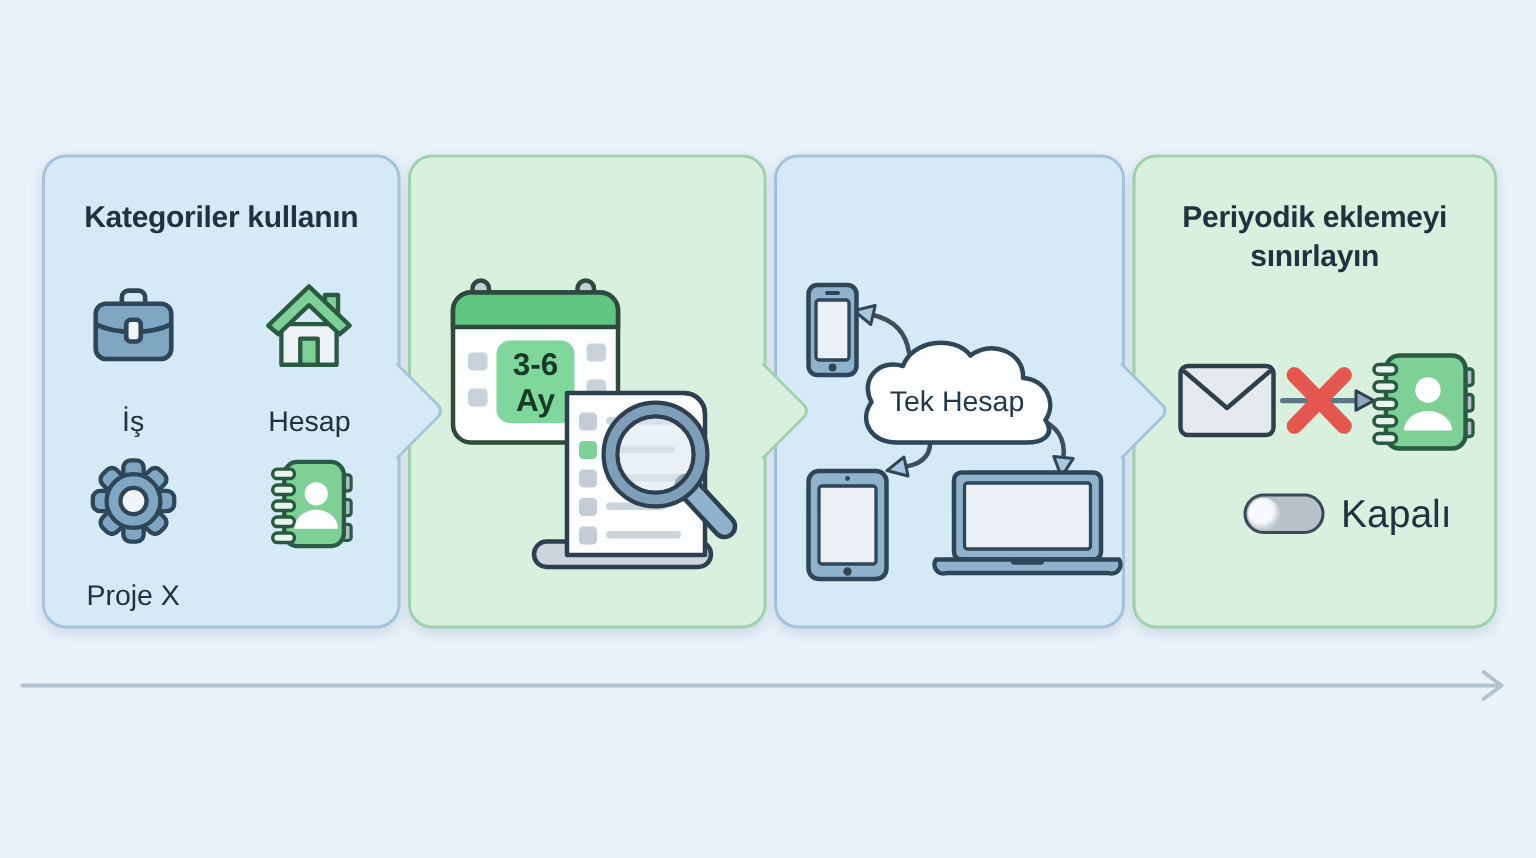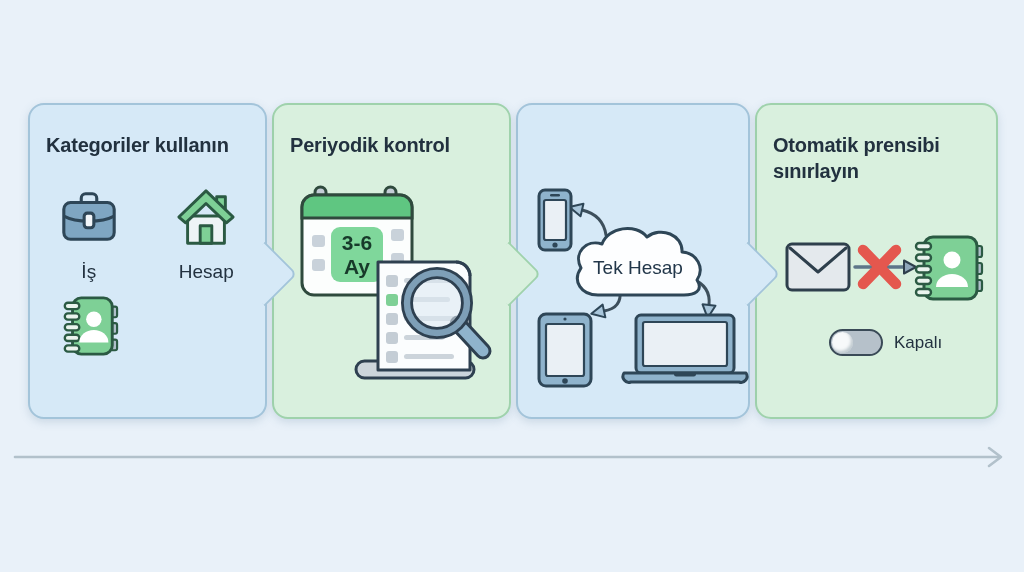--- a/index.html
+++ b/index.html
@@ -27,42 +27,42 @@
   .p4{left:755px;width:243px;z-index:10;}
   .chev{
     position:absolute;top:146px;right:-23px;width:46px;height:46px;
     transform:rotate(45deg);z-index:5;
     border-top:2.5px solid;border-right:2.5px solid;
     border-top-right-radius:7px;
   }
   .blue .chev{background:var(--panel-blue-bg);border-color:var(--panel-blue-border);}
   .green .chev{background:var(--panel-green-bg);border-color:var(--panel-green-border);}
   .panel h2{
-    margin-top:27px;padding:0 16px;
+    margin-top:27px;padding:0 16px;text-align:center;
     font-size:20px;line-height:1.3;font-weight:bold;color:var(--title);
     letter-spacing:-0.2px;
   }
   .icon-grid{
     position:absolute;top:82px;left:0;right:0;
     display:grid;grid-template-columns:1fr 1fr;row-gap:10px;justify-items:center;
   }
-  .cell{display:flex;flex-direction:column;align-items:center;gap:12px;}
+  .cell{display:flex;flex-direction:column;align-items:center;gap:22px;}
   .cell .lbl{font-size:19px;font-weight:500;color:var(--title);min-height:22px;}
   .illus{position:absolute;left:0;top:0;}
   .toggle{
     position:absolute;left:72px;top:224px;width:54px;height:27px;
     border-radius:14px;background:#b6c1ca;border:2.5px solid #3a4a57;
   }
   .toggle .knob{
     position:absolute;left:1px;top:0.5px;width:21px;height:21px;border-radius:50%;
     background:#f7f9fa;box-shadow:inset -2px -2px 3px rgba(150,165,175,.55);
   }
   .toggle-lbl{
     position:absolute;left:137px;top:224px;height:27px;line-height:27px;
-    font-size:17px;color:var(--title);
+    font-size:26px;color:var(--title);
   }
   .timeline{position:absolute;left:0;top:444px;}
 </style>
 </head>
 <body>
 
 <div class="stage">
 
   <section class="panel blue p1">
     <h2>Kategoriler kullanın</h2>
@@ -81,20 +81,33 @@
       <div class="cell">
         <svg width="62" height="62" viewBox="0 0 64 64">
           <g stroke="#2b5a43" stroke-width="3" stroke-linejoin="round">
             <rect x="13" y="30" width="38" height="28" fill="#eef4f6"></rect>
             <rect x="43" y="10" width="9" height="16" fill="#7ed096"></rect>
             <path d="M32 4 L60 31 L53 37 L32 17 L11 37 L4 31 Z" fill="#7ed096"></path>
             <rect x="26" y="40" width="12" height="18" fill="#7ed096"></rect>
           </g>
         </svg>
         <span class="lbl">Hesap</span>
+      </div>
+      <div class="cell">
+        <svg width="62" height="62" viewBox="0 0 64 64">
+          <g stroke="#2e4657" stroke-width="3" stroke-linejoin="round">
+            <rect x="25" y="4" width="14" height="56" rx="5" fill="#7fa6c2"></rect>
+            <rect x="25" y="4" width="14" height="56" rx="5" fill="#7fa6c2" transform="rotate(45 32 32)"></rect>
+            <rect x="25" y="4" width="14" height="56" rx="5" fill="#7fa6c2" transform="rotate(90 32 32)"></rect>
+            <rect x="25" y="4" width="14" height="56" rx="5" fill="#7fa6c2" transform="rotate(135 32 32)"></rect>
+            <circle cx="32" cy="32" r="18.5" fill="#7fa6c2"></circle>
+            <circle cx="32" cy="32" r="9" fill="#eef4f8"></circle>
+          </g>
+        </svg>
+        <span class="lbl">Proje X</span>
       </div>
       <div class="cell">
         <svg width="62" height="66" viewBox="0 0 64 68">
           <g stroke="#2b5a43" stroke-width="3" stroke-linejoin="round">
             <rect x="54" y="14" width="7" height="11" rx="2" fill="#aebfc9" stroke-width="2.2"></rect>
             <rect x="54" y="31" width="7" height="11" rx="2" fill="#aebfc9" stroke-width="2.2"></rect>
             <rect x="54" y="48" width="7" height="11" rx="2" fill="#aebfc9" stroke-width="2.2"></rect>
             <rect x="15" y="5" width="41" height="58" rx="9" fill="#7ed096"></rect>
             <rect x="7" y="10" width="15" height="6.5" rx="3.2" fill="#eaf4ee" stroke-width="2.4"></rect>
             <rect x="7" y="21" width="15" height="6.5" rx="3.2" fill="#eaf4ee" stroke-width="2.4"></rect>
@@ -105,21 +118,20 @@
           <circle cx="37" cy="27" r="8" fill="#ffffff"></circle>
           <path d="M22 51 a15 13 0 0 1 30 0 z" fill="#ffffff"></path>
         </svg>
         <span class="lbl"></span>
       </div>
     </div>
     <div class="chev"></div>
   </section>
 
   <section class="panel green p2">
-    <h2>Periyodik kontrol</h2>
     <svg class="illus" style="top:60px" width="239" height="254" viewBox="0 0 239 254">
 
       <g>
         <rect x="41" y="22" width="11" height="24" rx="5.5" fill="#c4ced6" stroke="#2f4a3d" stroke-width="3"></rect>
         <rect x="111" y="22" width="11" height="24" rx="5.5" fill="#c4ced6" stroke="#2f4a3d" stroke-width="3"></rect>
         <rect x="28" y="30" width="110" height="100" rx="12" fill="#fcfefd" stroke="#2f4a3d" stroke-width="3"></rect>
         <path d="M40 30 h86 a12 12 0 0 1 12 12 v11 h-110 v-11 a12 12 0 0 1 12 -12 z" fill="#5fc681" stroke="#2f4a3d" stroke-width="3"></path>
         <rect x="38" y="70" width="13" height="12" rx="3" fill="#c9d2da"></rect>
         <rect x="38" y="94" width="13" height="12" rx="3" fill="#c9d2da"></rect>
         <rect x="117" y="64" width="13" height="12" rx="3" fill="#c9d2da"></rect>
@@ -194,21 +206,21 @@
         <rect x="118" y="210" width="98" height="58" rx="5" fill="#8fb3cc" stroke="#2e4657" stroke-width="3"></rect>
         <rect x="125" y="217" width="84" height="44" rx="2" fill="#eaf0f5" stroke="#2e4657" stroke-width="2.2"></rect>
         <path d="M106 268 h122 a6 6 0 0 1 -7 9 h-108 a6 6 0 0 1 -7 -9 z" fill="#8fb3cc" stroke="#2e4657" stroke-width="3" stroke-linejoin="round"></path>
         <rect x="156" y="267" width="22" height="4.5" rx="2.2" fill="#2e4657"></rect>
       </g>
     </svg>
     <div class="chev"></div>
   </section>
 
   <section class="panel green p4">
-    <h2>Otomatik prensibi sınırlayın</h2>
+    <h2>Periyodik eklemeyi sınırlayın</h2>
     <svg class="illus" style="top:125px" width="243" height="120" viewBox="0 0 243 120">
 
       <g>
         <rect x="30" y="14" width="62" height="46" rx="5" fill="#e4e9ed" stroke="#2e3f4c" stroke-width="3"></rect>
         <path d="M33 18 L61 42 L89 18" fill="none" stroke="#2e3f4c" stroke-width="3" stroke-linejoin="round" stroke-linecap="round"></path>
       </g>
 
       <g>
         <line x1="98" y1="37" x2="146" y2="37" stroke="#5d7689" stroke-width="3.5" stroke-linecap="round"></line>
         <polygon points="147,30.5 159,37 147,43.5" fill="#8fa7bb" stroke="#2e3f4c" stroke-width="2" stroke-linejoin="round"></polygon>

